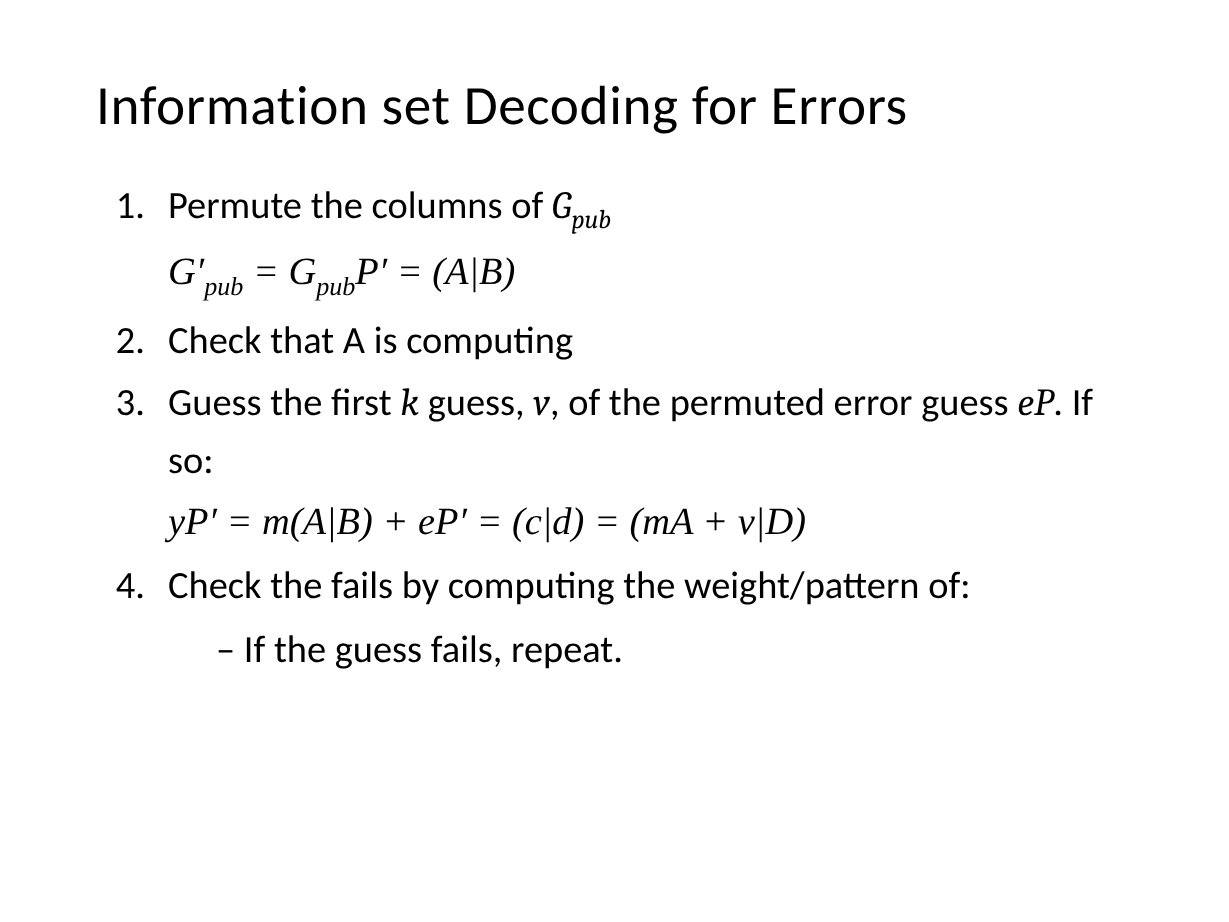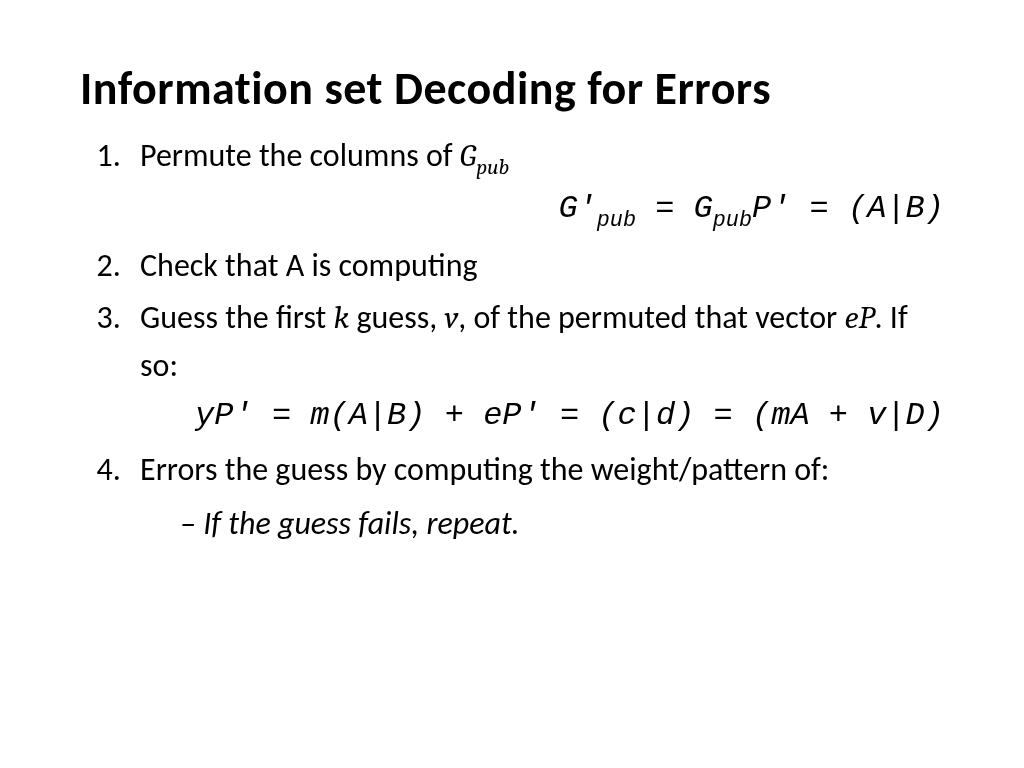--- a/index.html
+++ b/index.html
@@ -7,22 +7,22 @@
       width: 1024px;
       height: 768px;
       background: #ffffff;
       font-family: Calibri, 'Segoe UI', Arial, sans-serif;
       color: #000000;
       padding: 60px 80px 40px 80px;
       overflow: hidden;
     }
     .title {
       font-size: 46px;
-      font-weight: 700;
-      margin-bottom: 16px;
+      font-weight: 400;
+      margin-bottom: 32px;
       letter-spacing: 0.5px;
     }
     .content {
       font-size: 32px;
       line-height: 1.5;
     }
     ol.main-list {
       list-style-position: outside;
       padding-left: 48px;
     }
@@ -41,29 +41,28 @@
       position: relative;
       top: 0.05em;
     }
     .sup {
       font-size: 0.68em;
       vertical-align: super;
       position: relative;
       top: -0.05em;
     }
     .eq-center {
-      text-align: right;
+      text-align: left;
       margin: 2px 0 6px 0;
-      font-family: Liberation Mono, monospace;
+      font-family: Liberation Serif, serif;
       font-style: italic;
     }
     .dash-item {
       padding-left: 40px;
       margin-top: 6px;
-      font-style: italic;
     }
     .dash-item::before {
       content: "– ";
     }
   </style>
 </head>
 <body>
 
 <div class="title">Information set Decoding for Errors</div>
 
@@ -75,25 +74,25 @@
       <div class="eq-center">
         <span>G′</span><span class="sub">pub</span><span> = G</span><span class="sub">pub</span><span>P′ = (A|B)</span>
       </div>
     </li>
 
     <li>
       <span>Check that A is computing</span>
     </li>
 
     <li>
-      <span>Guess the first </span><span class="math">k</span><span> guess, </span><span class="math">v</span><span>, of the permuted that vector </span><span class="math">eP</span><span>. If so:</span>
+      <span>Guess the first </span><span class="math">k</span><span> guess, </span><span class="math">v</span><span>, of the permuted error guess </span><span class="math">eP</span><span>. If so:</span>
       <div class="eq-center">yP′ = m(A|B) + eP′ = (c|d) = (mA + v|D)</div>
     </li>
 
     <li>
-      <span>Errors the guess by computing the weight/pattern of:</span>
+      <span>Check the fails by computing the weight/pattern of:</span>
       <div class="dash-item">
         <span>If the guess fails, repeat.</span>
       </div>
     </li>
 
   </ol>
 </div>
 
 </body></html>

